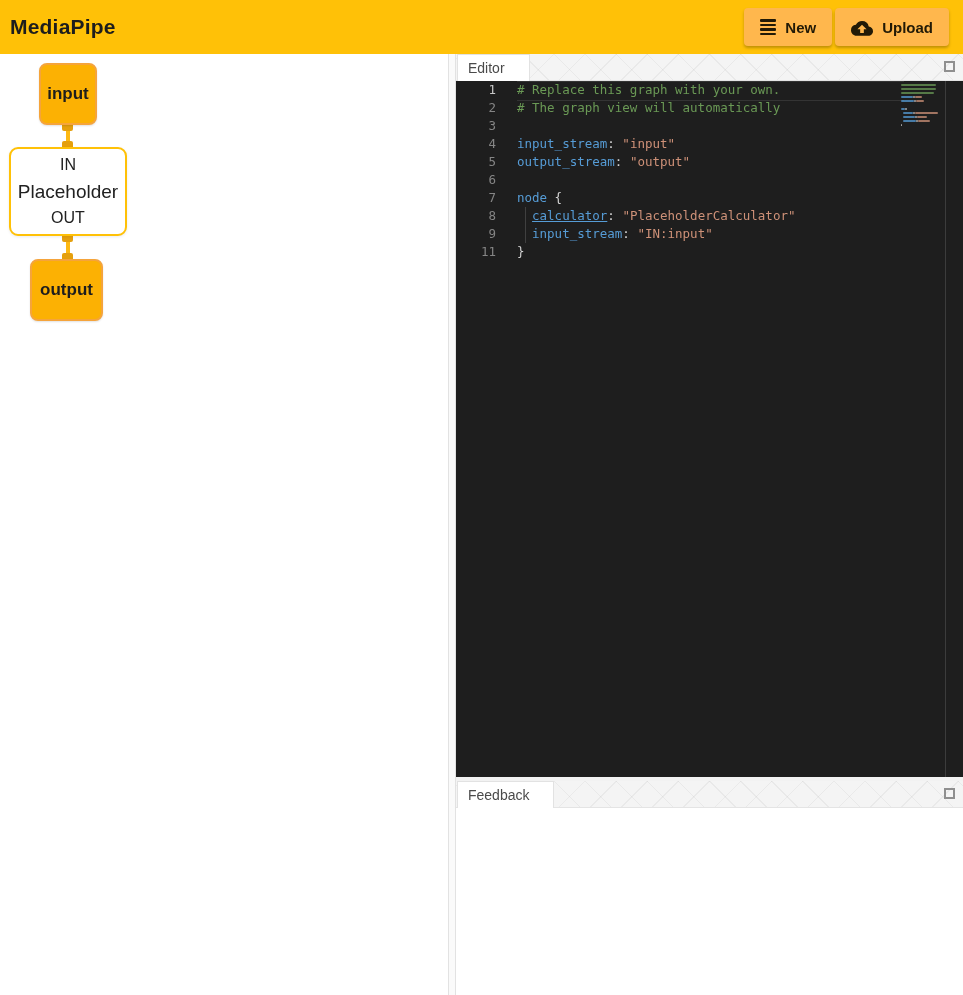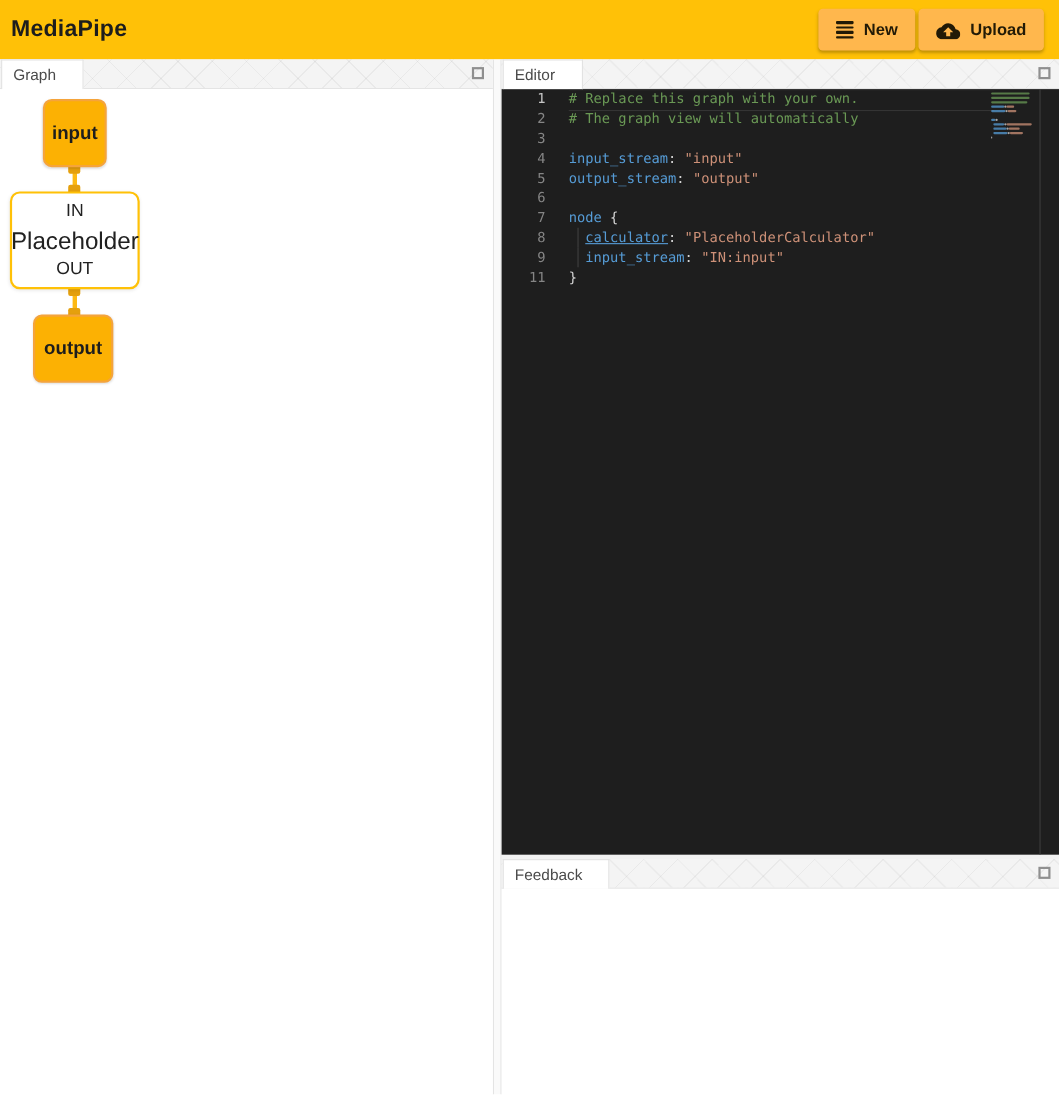--- a/index.html
+++ b/index.html
@@ -42,21 +42,21 @@
   .graph-canvas { position:relative; width:100%; height:100%; overflow:hidden; }
   .gnode { position:absolute; display:flex; align-items:center; justify-content:center;
            background:var(--node-fill,#FCB103); border:2px solid var(--node-border,#F5A43B);
            border-radius:8px; font-size:17px; font-weight:700; color:#1d1d1d; box-shadow:0 1px 2px rgba(0,0,0,.12); }
   .gnode.input  { left:39px; top:9px;  width:58px; height:62px; }
   .gnode.output { left:30px; top:205px; width:73px; height:62px; }
   .gnode.calc { left:9px; top:93px; width:118px; height:89px; background:#fff;
                 border:2px solid var(--placeholder-border,#FFC107); border-radius:9px;
                 flex-direction:column; justify-content:space-between; padding:7px 4px; box-shadow:0 1px 3px rgba(0,0,0,.08); }
   .gnode.calc .port-label { font-size:16px; font-weight:400; color:#212121; }
-  .gnode.calc .calc-title { font-size:22px; font-weight:500; color:#212121; }
+  .gnode.calc .calc-title { font-size:19px; font-weight:500; color:#212121; }
   .gedge { position:absolute; left:66px; width:4px; background:var(--edge,#FDB913); }
   .gedge.e1 { top:71px;  height:22px; }
   .gedge.e2 { top:182px; height:23px; }
   .gport { position:absolute; width:11px; height:12px; border-radius:2px; background:var(--port,#E5A00D); }
   .gport.p1 { left:62px; top:65px;  }
   .gport.p2 { left:62px; top:87px;  }
   .gport.p3 { left:62px; top:176px; }
   .gport.p4 { left:62px; top:199px; }
 
   
@@ -99,24 +99,20 @@
             </svg>
         </span>
         <span>Upload</span>
       </button>
     </div>
   </div>
 
   <div class="main">
 
     <div class="panel left-panel">
-      <div class="tabstrip">
-        <div class="tab">Graph</div>
-        <span class="maximize-icon"></span>
-      </div>
       <div class="panel-content">
         <div class="graph-canvas">
           <div class="gedge e1"></div>
           <div class="gedge e2"></div>
           <div class="gport p1"></div>
           <div class="gport p2"></div>
           <div class="gport p3"></div>
           <div class="gport p4"></div>
           <div class="gnode input">
             <span>input</span>

